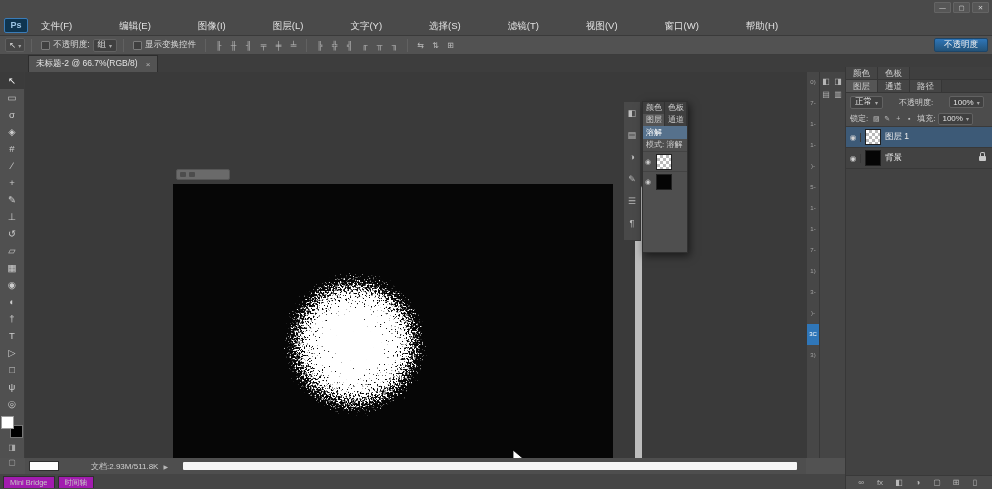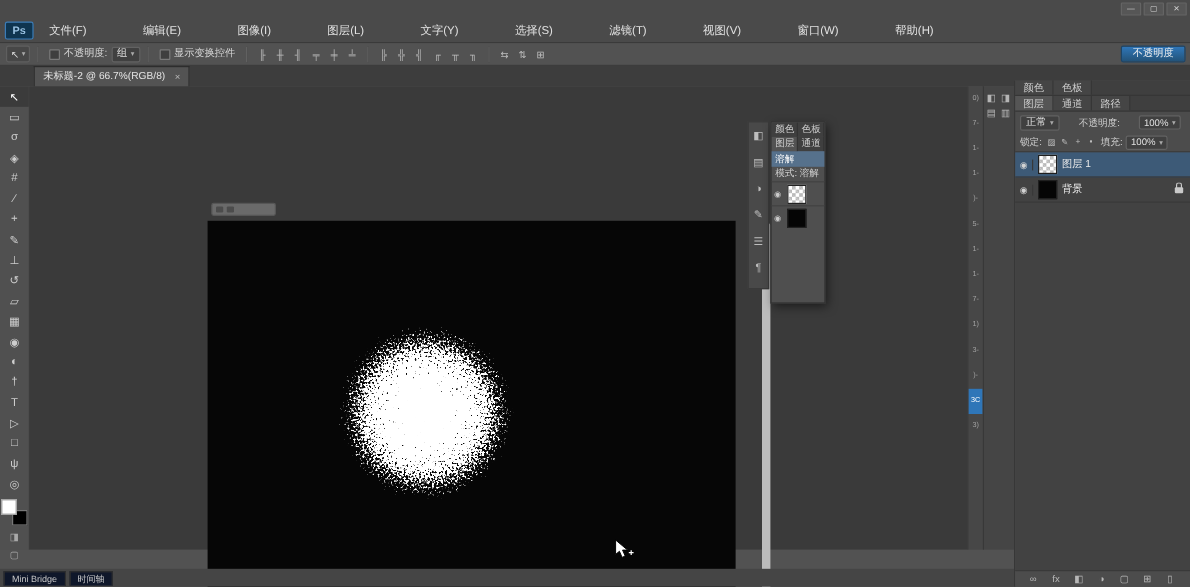--- a/index.html
+++ b/index.html
@@ -128,21 +128,21 @@
   
   .statusbar{position:absolute;left:25px;top:458px;width:781px;height:16px;background:#4e4e4e;
              display:flex;align-items:center;font-size:8px;}
   .zoombox{width:30px;height:10px;margin-left:4px;background:#fdfdfd;border:1px solid #2e2e2e;
            font-size:7px;padding:0 2px;color:#111;}
   .docinfo{margin-left:32px;color:#cfcfcf;}
   .statarrow{margin-left:5px;color:#b8b8b8;font-size:6px;}
   .hscroll{position:absolute;left:158px;right:9px;top:4px;height:8px;background:#f7f7f7;border-radius:1px;}
   .bottombar{position:absolute;left:0;top:474px;width:845px;height:15px;background:#454545;
              display:flex;align-items:flex-end;}
-  .btab{height:12px;line-height:12px;margin:0 0 1px 3px;padding:0 6px;background:#0f172a;
+  .btab{height:12px;line-height:12px;margin:0 0 1px 3px;padding:0 6px;background:#a21caf;
         border:1px solid #2f2f2f;border-bottom:none;font-size:7.5px;color:#c6c6c6;white-space:nowrap;}
 </style>
 </head>
 <body>
 
 <div id="app">
 
   <div class="titlebar">
     <div class="winbtns">
 
@@ -414,20 +414,26 @@
     <span class="obtn">∞</span>
         <span class="obtn">fx</span>
         <span class="obtn">◧</span>
         <span class="obtn">◑</span>
         <span class="obtn">▢</span>
         <span class="obtn">⊞</span>
         <span class="obtn">▯</span>
       </div>
   </div>
 
+  <div class="statusbar">
+    <input class="zoombox" value="" style="">
+    <span class="docinfo">文档:2.93M/511.8K</span>
+    <span class="statarrow">▶</span>
+    <div class="hscroll"></div>
+  </div>
 
   <div class="bottombar">
 
   <span class="btab">Mini Bridge</span>
       <span class="btab">时间轴</span>
     </div>
 
 </div>
 
 </body></html>

